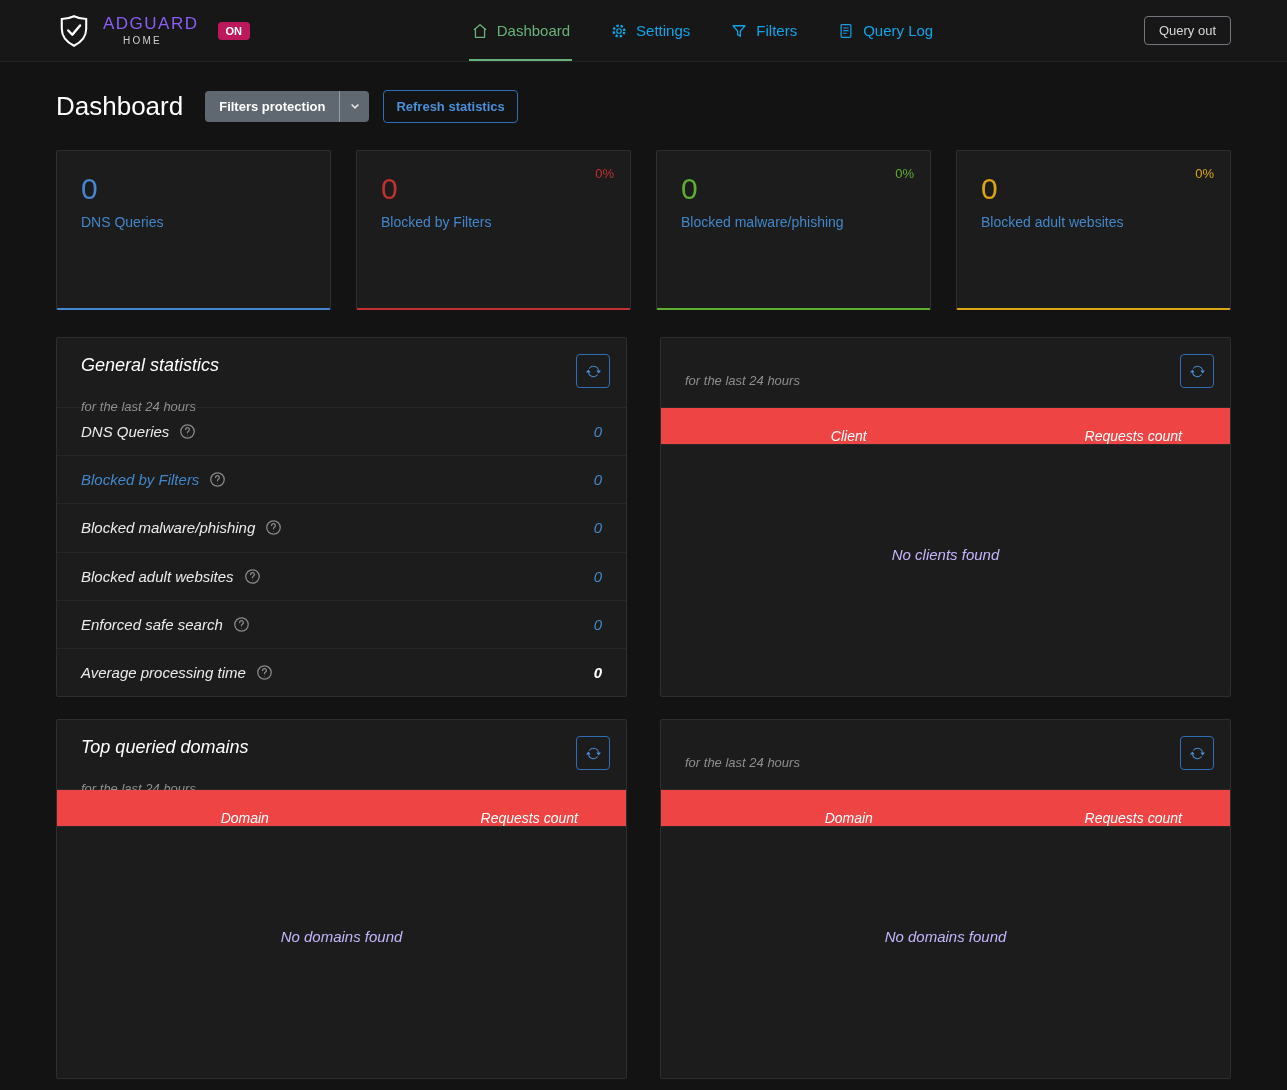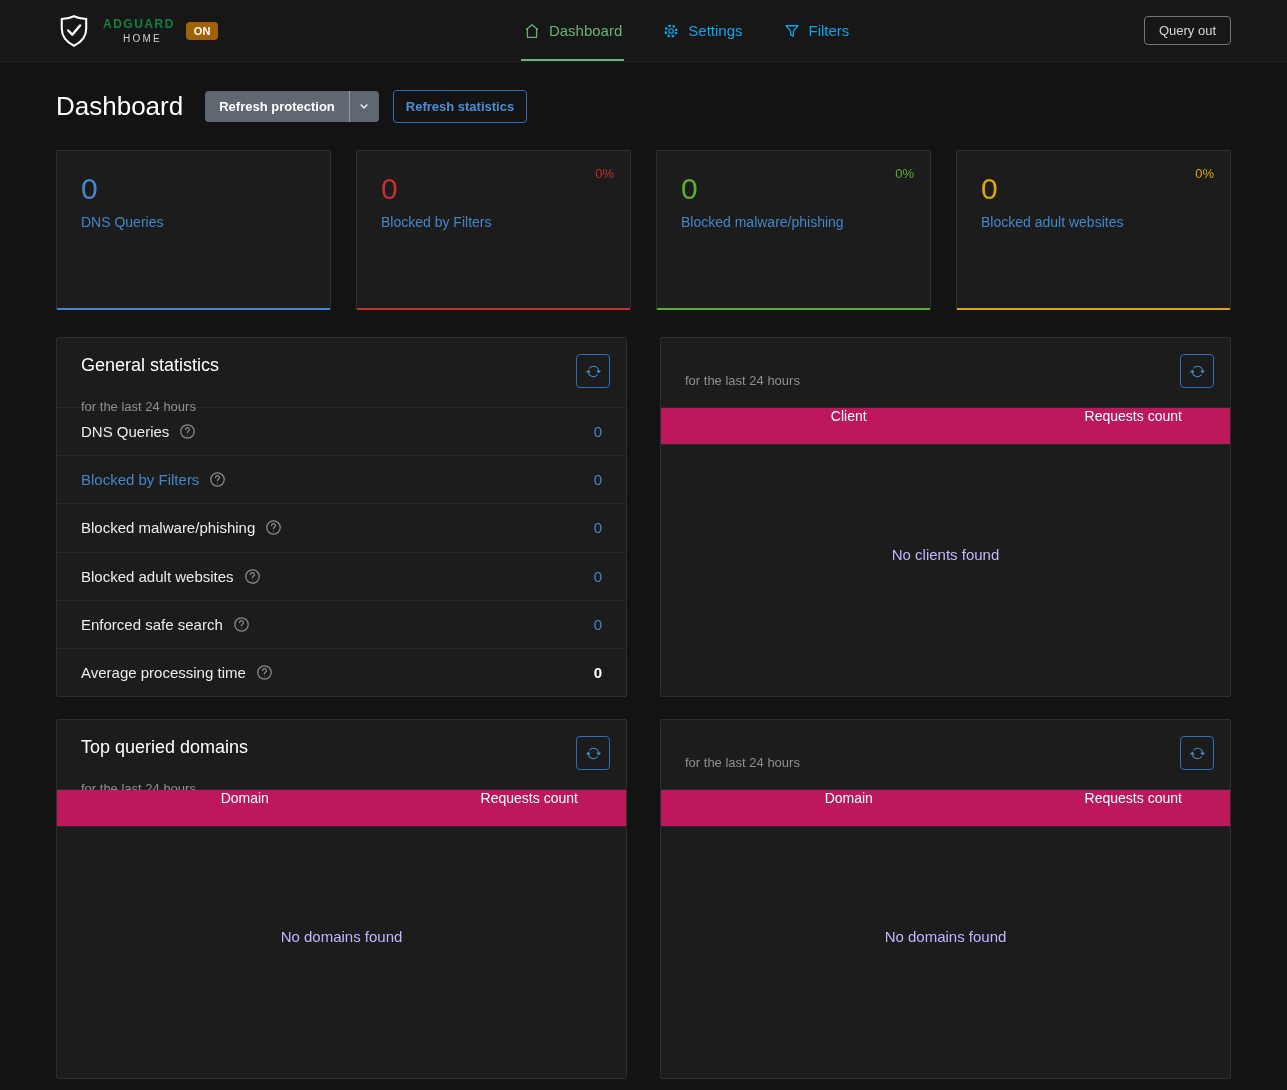--- a/index.html
+++ b/index.html
@@ -17,27 +17,27 @@
     height: 62px;
     background: #171717;
     border-bottom: 1px solid #222;
     display: flex;
     align-items: stretch;
     padding: 0 56px;
   }
   .brand { display: flex; align-items: center; gap: 11px; }
   .brand svg { flex: none; }
   .brand-text { display: flex; flex-direction: column; line-height: 1; }
-  .brand-name { font-size: 12px; font-weight: bold; letter-spacing: 1.5px; color: #15803d; }
+  .brand-name { font-size: 17px; font-weight: normal; letter-spacing: 1.5px; color: #8b5cf6; }
   .brand-product { font-size: 10px; letter-spacing: 2.2px; color: #cfcfcf; margin-top: 4px; margin-left: 20px; }
   .on-badge {
-    background: #a16207; color: #fff;
+    background: #be185d; color: #fff;
     font-size: 11px; font-weight: bold;
     padding: 3px 8px; border-radius: 4px;
-    margin-left: 0;
+    margin-left: 8px;
   }
   .nav { flex: 1; display: flex; justify-content: center; gap: 36px; margin-left: 10px; }
   .nav-item {
     display: flex; align-items: center; gap: 8px;
     color: #0ea5e9; font-size: 15px;
     border-bottom: 2px solid transparent;
     padding: 2px 2px 0 2px; cursor: pointer;
   }
   .nav-item svg { width: 18px; height: 18px; }
   .nav-item.active { color: #67b279; border-bottom-color: #67b279; }
@@ -76,21 +76,21 @@
     position: relative; height: 160px;
     background: #1c1c1c;
     border: 1px solid #2e2e2e; border-bottom-width: 2px;
     border-radius: 2px; padding: 21px 24px;
   }
   .card-value { font-size: 30px; line-height: 1.15; }
   .card-label { margin-top: 7px; font-size: 14px; color: #4386c9; }
   .card-percent { position: absolute; top: 15px; right: 16px; font-size: 13px; }
 
   
-  .panels { margin-top: 27px; display: grid; grid-template-columns: 1fr 1fr; gap: 33px; }
+  .panels { margin-top: 27px; display: grid; grid-template-columns: 1fr 1fr; gap: 33px; font-style: italic; }
   .panels.row2 { margin-top: 22px; }
   .panel {
     position: relative; height: 360px;
     background: #1c1c1c; border: 1px solid #2e2e2e; border-radius: 2px;
     display: flex; flex-direction: column;
   }
   .panel-head { padding: 14px 60px 6px 24px; border-bottom: 1px solid #282828; height: 70px; }
   .panel-title { font-size: 18px; font-weight: 400; color: #fff; margin: 0; line-height: 26px; }
   .panel-sub { font-size: 13px; color: #8f8f8f; margin-top: 19px; line-height: 20px; }
   .panel-refresh {
@@ -108,23 +108,23 @@
     padding: 0 24px; border-bottom: 1px solid #272727; font-size: 15px;
   }
   .stat-row:last-child { border-bottom: none; }
   .stat-label { display: flex; align-items: center; gap: 9px; color: #ececec; }
   .stat-label.link { color: #4386c9; cursor: pointer; }
   .help-icon { width: 19px; height: 19px; color: #8a8a8a; flex: none; }
   .stat-value { color: #4386c9; }
   .stat-value.plain { color: #fff; font-weight: bold; }
 
   .table-head {
-    display: flex; background: #be185d;
+    display: flex; background: #ef4444;
     border-bottom: 1px solid #272727;
-    height: 37px; align-items: flex-start;
+    height: 37px; align-items: flex-end;
     font-size: 14px; color: #fff; flex: none;
   }
   .th-col1 { width: 66%; text-align: center; }
   .th-col2 { width: 34%; text-align: center; }
   .empty-state {
     flex: 1; display: flex; align-items: center; justify-content: center;
     font-size: 15px; color: #c4b5fd; padding-bottom: 32px;
   }
 </style>
 </head>
@@ -157,31 +157,38 @@
         <circle cx="12" cy="12" r="7.2" stroke-width="3.1" stroke-dasharray="3.1 2.55" transform="rotate(11 12 12)"></circle>
       </svg>
       <span>Settings</span>
     </div>
     <div class="nav-item">
       <svg viewBox="0 0 24 24" fill="none" stroke="currentColor" stroke-width="1.7" stroke-linejoin="round">
         <path d="M4 5h16l-6.2 7.2V19l-3.6-2.2v-4.6z"></path>
       </svg>
       <span>Filters</span>
     </div>
+    <div class="nav-item">
+      <svg viewBox="0 0 24 24" fill="none" stroke="currentColor" stroke-width="1.6">
+        <rect x="5.5" y="3.5" width="13" height="17" rx="1.5"></rect>
+        <path d="M8.5 8h7M8.5 11.5h7M8.5 15h4.5"></path>
+      </svg>
+      <span>Query Log</span>
+    </div>
   </nav>
 
   <button class="signout-btn">Query out</button>
 </header>
 
 <main class="main">
 
   <div class="page-head">
     <h1 class="page-title">Dashboard</h1>
     <div class="split-btn">
-      <button class="split-main">Refresh protection</button>
+      <button class="split-main">Filters protection</button>
       <button class="split-toggle">
         <svg width="12" height="12" viewBox="0 0 16 16" fill="none" stroke="currentColor" stroke-width="2">
             <path d="M3.5 6l4.5 4.5L12.5 6"></path>
           </svg>
       </button>
     </div>
     <button class="refresh-stats-btn">Refresh statistics</button>
   </div>
 
   <div class="cards">

